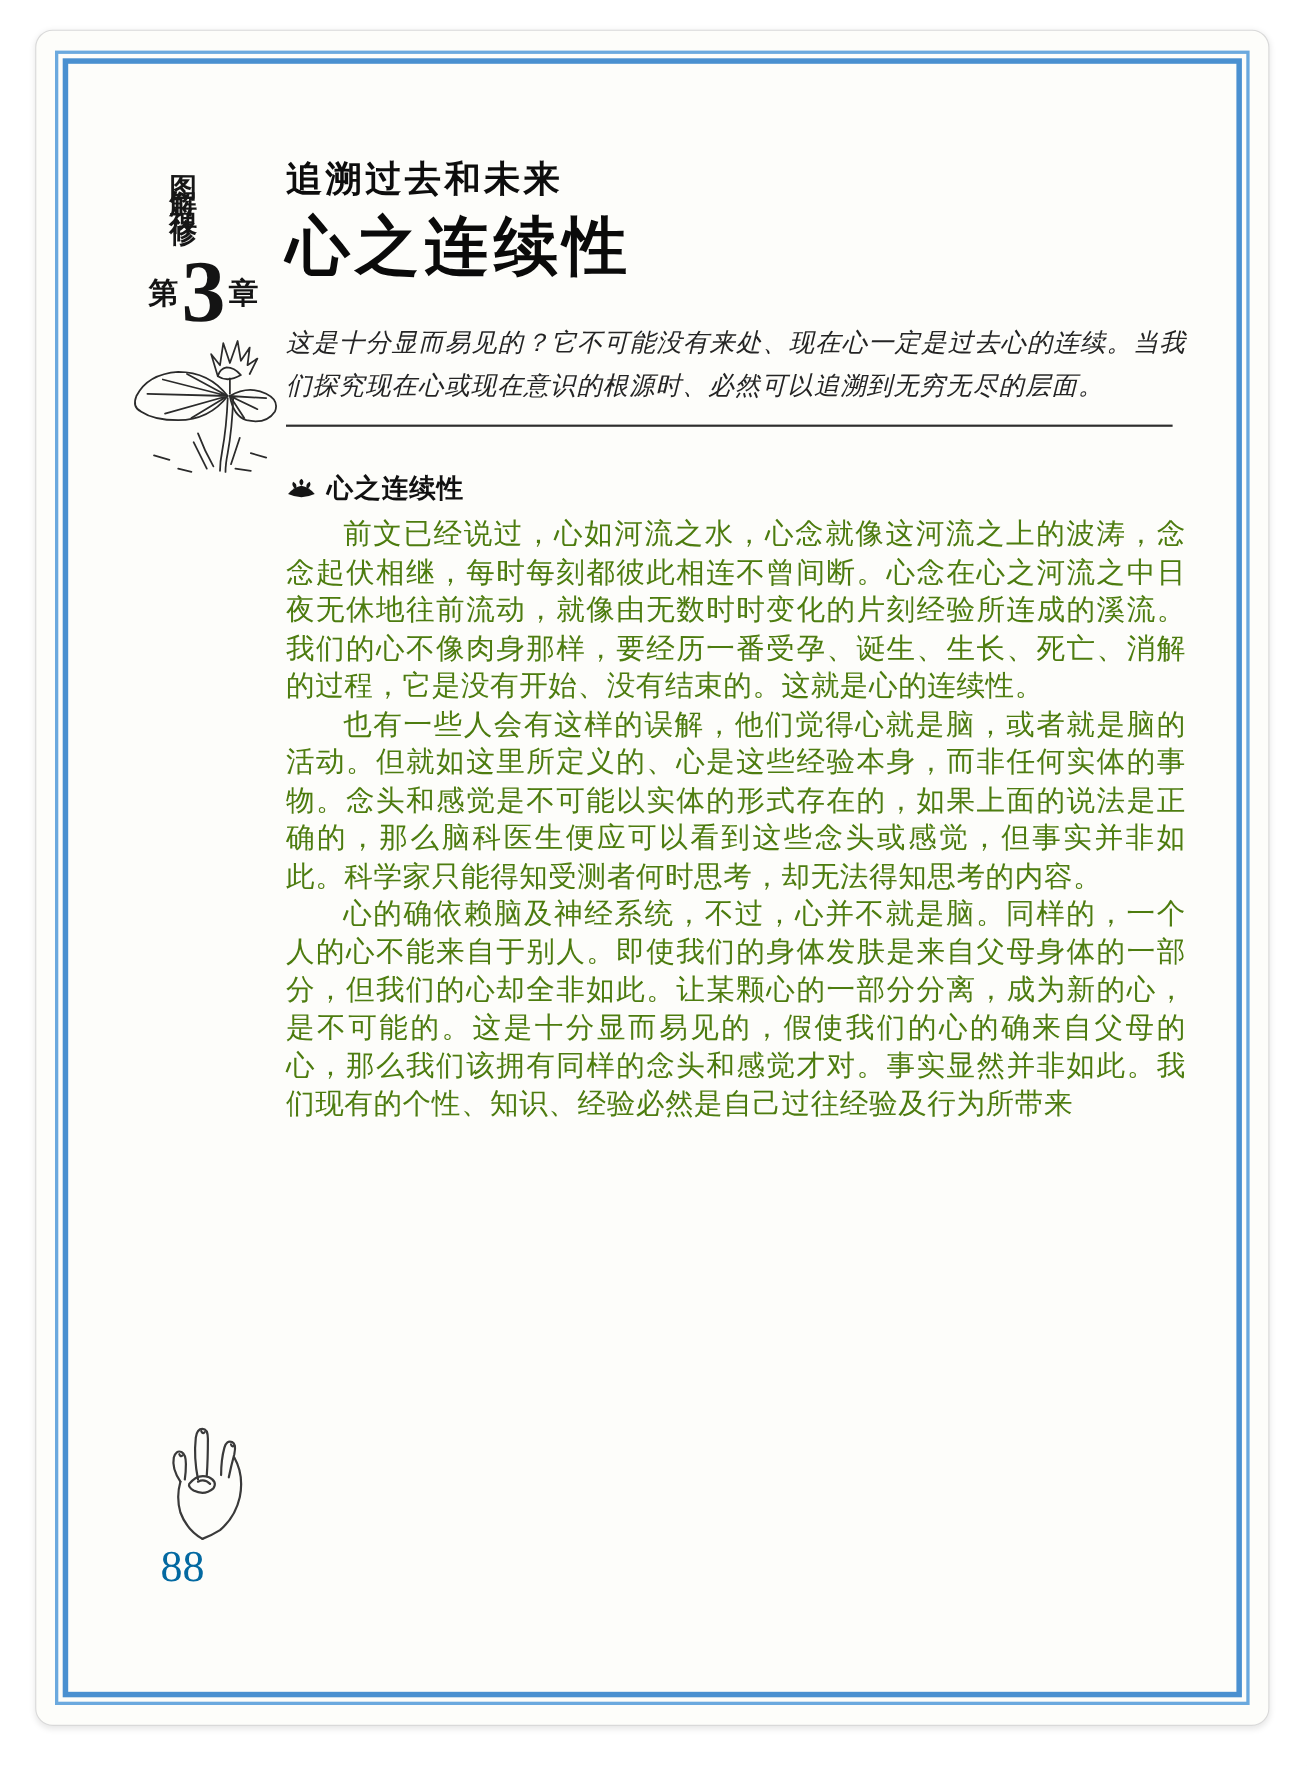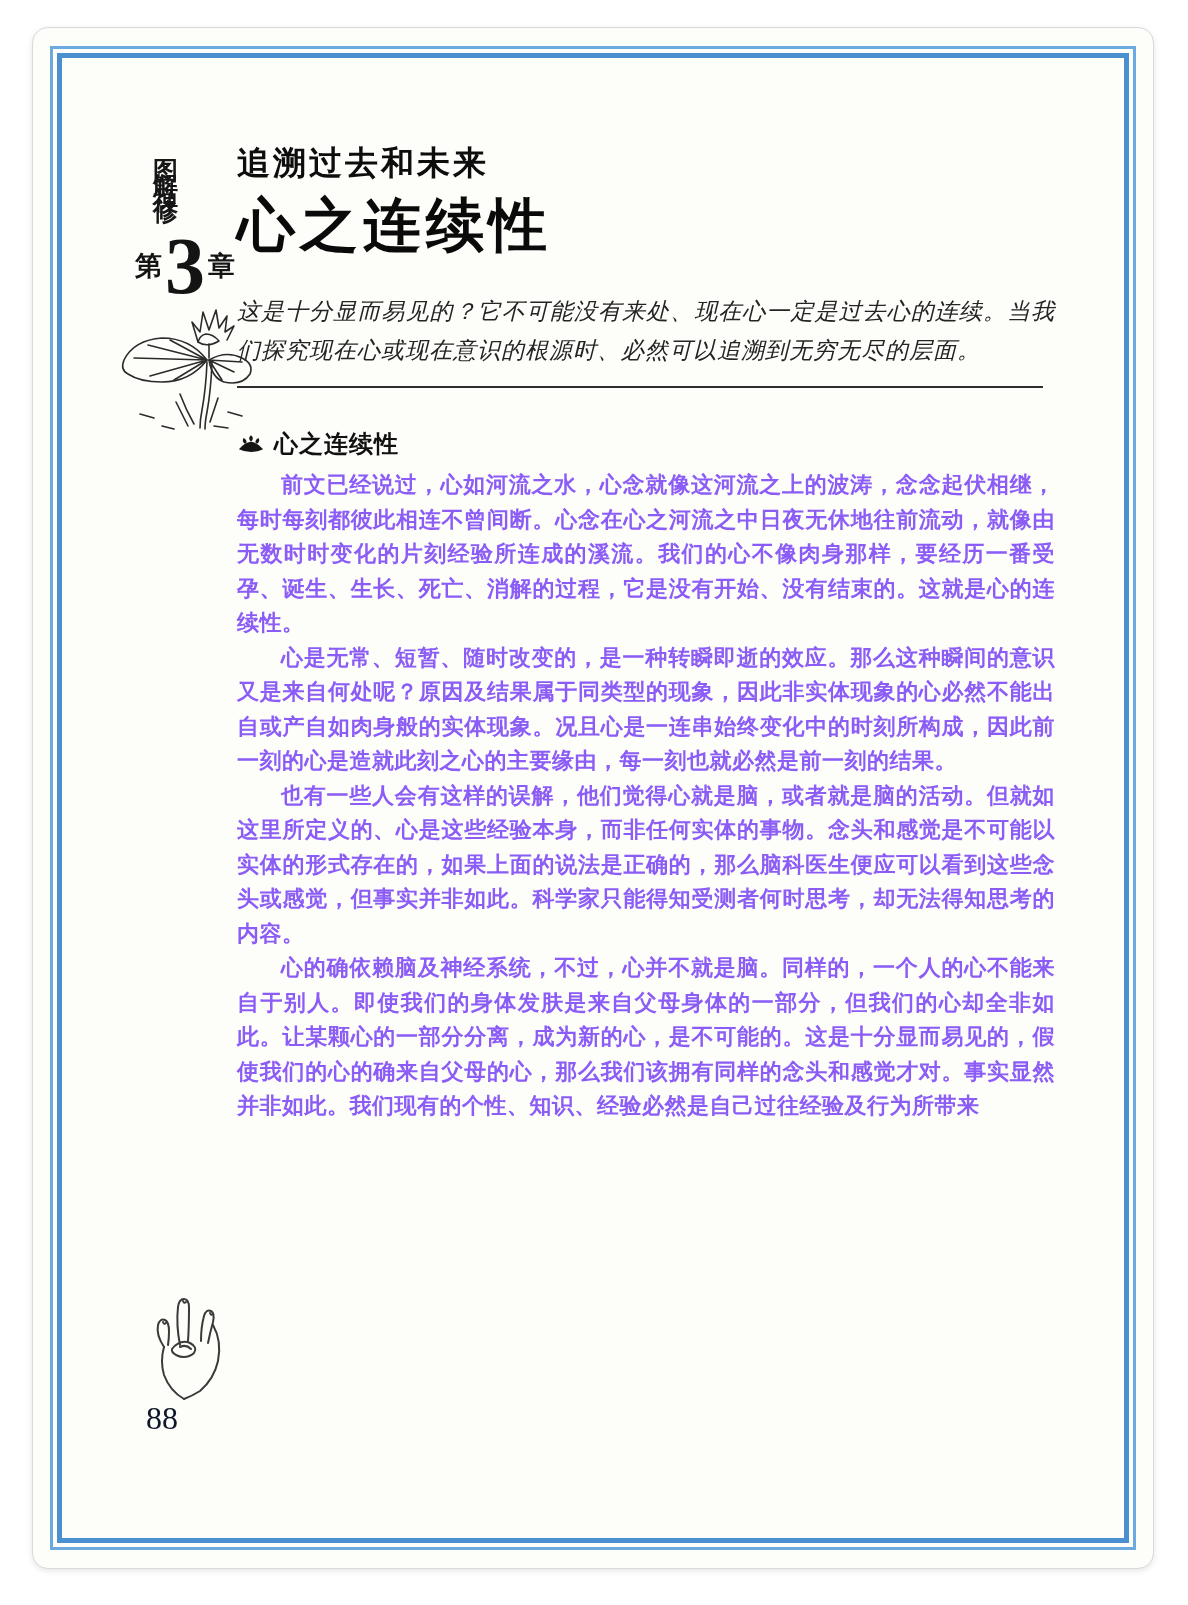--- a/index.html
+++ b/index.html
@@ -69,21 +69,21 @@
   }
   .lotus-illustration {
     position: absolute;
     left: 110px; top: 298px;
     width: 150px; height: 140px;
   }
 
   
   .main {
     position: absolute;
-    left: 237px; top: 140px;
+    left: 260px; top: 140px;
     width: 818px;
     color: #1b1b1b;
   }
   .subtitle {
     font-size: 33px;
     font-weight: 900;
     letter-spacing: 3px;
     line-height: 46px;
     color: #0d0d0d;
   }
@@ -117,42 +117,41 @@
     gap: 9px;
   }
   .sec-icon { display: inline-flex; }
   .sec-title {
     font-size: 24px;
     font-weight: 800;
     letter-spacing: 1px;
     color: #111111;
   }
   .para {
-    font-size: 22px;
+    font-size: 26px;
     line-height: 34.5px;
     letter-spacing: 0.5px;
     text-align: justify;
     text-indent: 2em;
-    color: #8b5cf6;
-    font-weight: bold;
+    color: #4d7c0f;
   }
   .para.first { margin-top: 8px; }
 
   
   .hand-illustration {
     position: absolute;
     left: 138px; top: 1283px;
     width: 92px; height: 124px;
   }
   .pageno {
     position: absolute;
     left: 146px; top: 1400px;
     font-family: "Liberation Serif", serif;
-    font-size: 32px;
-    color: #0f172a;
+    font-size: 40px;
+    color: #0369a1;
   }
 </style>
 </head>
 <body>
 
 <div class="stage">
 
   <div class="card">
     <div class="frame-outer"></div>
     <div class="frame-inner"></div>
@@ -198,21 +197,20 @@
             <path d="M15 7 Q11 3 15 0 Q19 3 15 7 Z"></path>
             <path d="M8 9 Q5 6 7 3 Q11 5 10 9 Z"></path>
             <path d="M22 9 Q25 6 23 3 Q19 5 20 9 Z"></path>
           </g>
         </svg>
       </span>
       <span class="sec-title">心之连续性</span>
     </div>
 
     <p class="para first">前文已经说过，心如河流之水，心念就像这河流之上的波涛，念念起伏相继，每时每刻都彼此相连不曾间断。心念在心之河流之中日夜无休地往前流动，就像由无数时时变化的片刻经验所连成的溪流。我们的心不像肉身那样，要经历一番受孕、诞生、生长、死亡、消解的过程，它是没有开始、没有结束的。这就是心的连续性。</p>
-    <p class="para">心是无常、短暂、随时改变的，是一种转瞬即逝的效应。那么这种瞬间的意识又是来自何处呢？原因及结果属于同类型的现象，因此非实体现象的心必然不能出自或产自如肉身般的实体现象。况且心是一连串始终变化中的时刻所构成，因此前一刻的心是造就此刻之心的主要缘由，每一刻也就必然是前一刻的结果。</p>
     <p class="para">也有一些人会有这样的误解，他们觉得心就是脑，或者就是脑的活动。但就如这里所定义的、心是这些经验本身，而非任何实体的事物。念头和感觉是不可能以实体的形式存在的，如果上面的说法是正确的，那么脑科医生便应可以看到这些念头或感觉，但事实并非如此。科学家只能得知受测者何时思考，却无法得知思考的内容。</p>
     <p class="para">心的确依赖脑及神经系统，不过，心并不就是脑。同样的，一个人的心不能来自于别人。即使我们的身体发肤是来自父母身体的一部分，但我们的心却全非如此。让某颗心的一部分分离，成为新的心，是不可能的。这是十分显而易见的，假使我们的心的确来自父母的心，那么我们该拥有同样的念头和感觉才对。事实显然并非如此。我们现有的个性、知识、经验必然是自己过往经验及行为所带来</p>
   </div>
 
   <div class="hand-illustration">
     <svg viewBox="0 0 92 124" width="92" height="124" aria-hidden="true">
       <g fill="none" stroke="#3a3a3a" stroke-width="2" stroke-linecap="round" stroke-linejoin="round">
         <path d="M42 62 Q38 42 40 24 Q41 16 46 16 Q51 16 51 25 Q51 44 50 58"></path>
         <path d="M63 58 Q63 44 66 33 Q68 26 73 28 Q77 30 75 39 Q72 50 70 60"></path>
         <path d="M26 64 Q18 52 20 42 Q22 35 27 37 Q31 39 31 48 Q31 56 30 62"></path>

